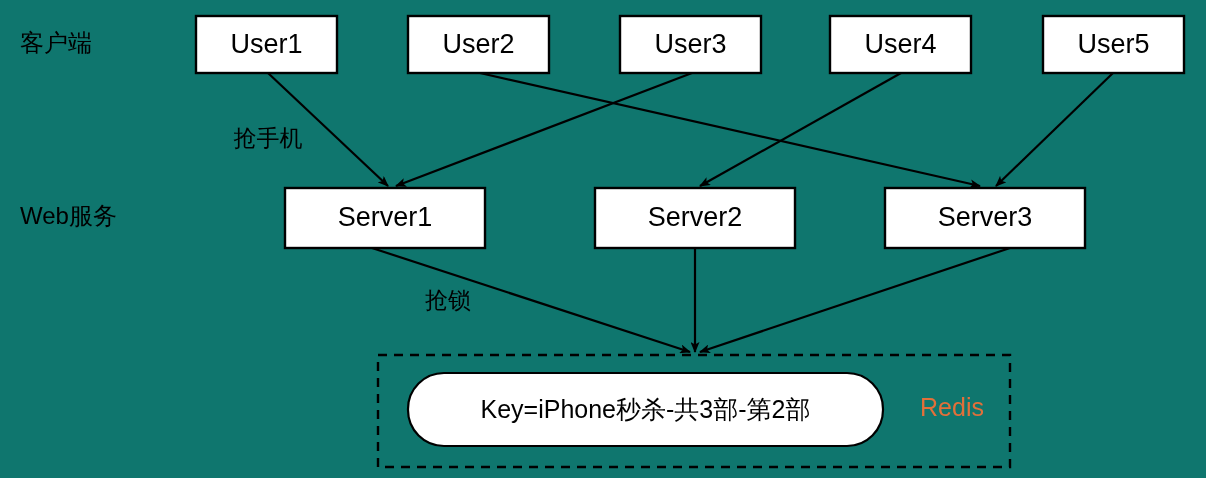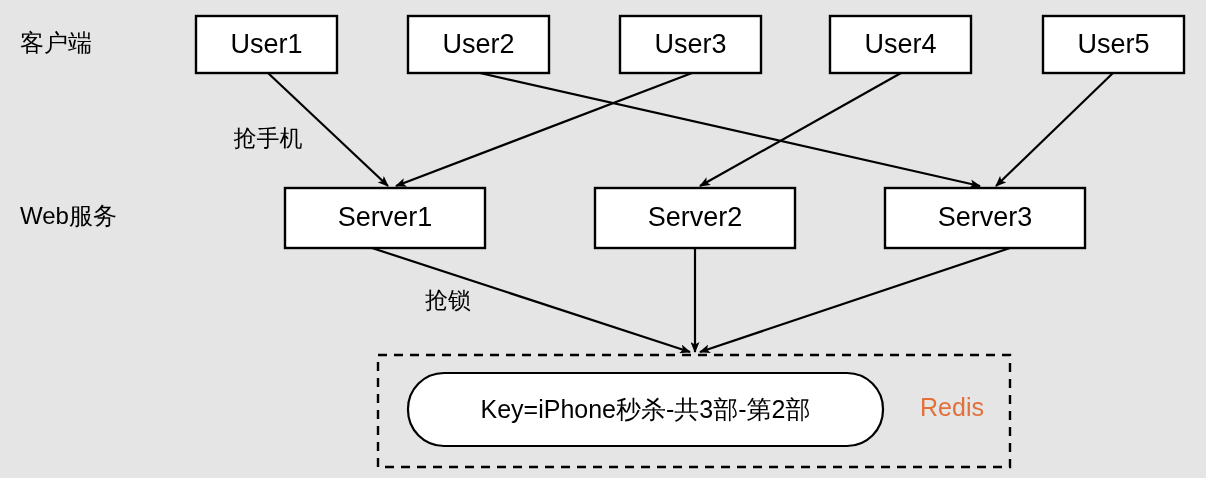--- a/index.html
+++ b/index.html
@@ -10,21 +10,21 @@
   body {
     width: 1206px;
     height: 478px;
     font-family: "Liberation Sans", "DejaVu Sans", sans-serif;
     overflow: hidden;
   }
   #diagram-root {
     position: relative;
     width: 1206px;
     height: 478px;
-    background: #e5e5e5;
+    background: #0f766e;
   }
   svg.diagram-canvas {
     position: absolute;
     left: 0;
     top: 0;
     width: 1206px;
     height: 478px;
   }
   .node-box {
     fill: #ffffff;

